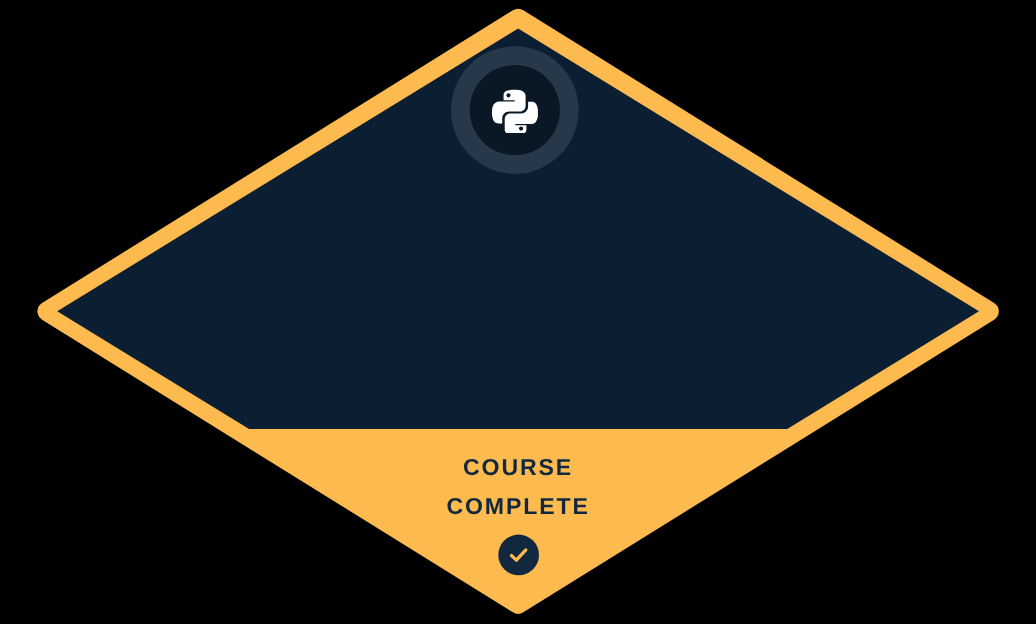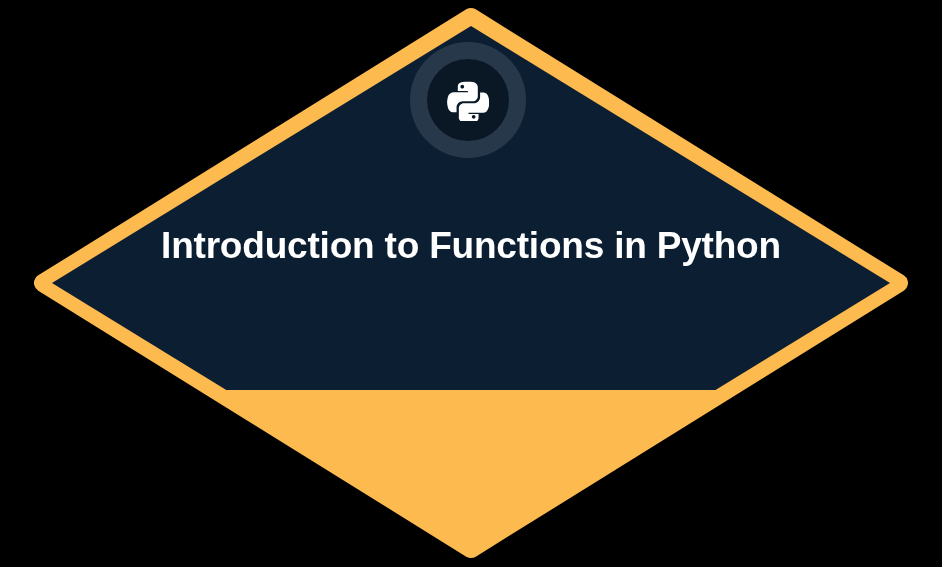--- a/index.html
+++ b/index.html
@@ -153,19 +153,25 @@
                  0-2.8 2.2-5 4.9-5z"></path>
 
         <path fill="#ffffff" d="M86.7 34.8v12.1c0 9-7.6 16.5-16.3 16.5H44c-7.1 0-13 6.1-13 13.2v24.8c0 7 6.1 11.2 13 13.2
                  8.1 2.4 15.9 2.8 25.7 0 6.5-1.9 13-5.7 13-13.2v-9.9H56.3v-3.3h39.5c7.6 0 10.5-5.3 13.1-13.3
                  2.7-8.2 2.6-16.1 0-26.4-1.9-7.5-5.5-13.1-13.1-13.1h-9.1z
                  M69.9 94.1c2.7 0 4.9 2.2 4.9 4.9 0 2.8-2.2 5-4.9 5-2.7 0-4.9-2.2-4.9-5
                  0-2.7 2.2-4.9 4.9-4.9z"></path>
       </svg>
     </div>
 
-    <div id="course-title">
-      <span>Introduction to Functions in Python</span>
+
+    <div id="completion-block">
+      <div class="complete-line">COURSE</div>
+      <div class="complete-line">COMPLETE</div>
+      <div id="check-badge">
+        <svg width="21" height="21" viewBox="0 0 24 24">
+          <path d="M4.5 12.6 L9.6 17.4 L19.5 6.8" fill="none" stroke="#fcba4f" stroke-width="3.4" stroke-linecap="round" stroke-linejoin="round"></path>
+        </svg>
+      </div>
     </div>
-
 
   </div>
 </div>
 
 </body></html>

